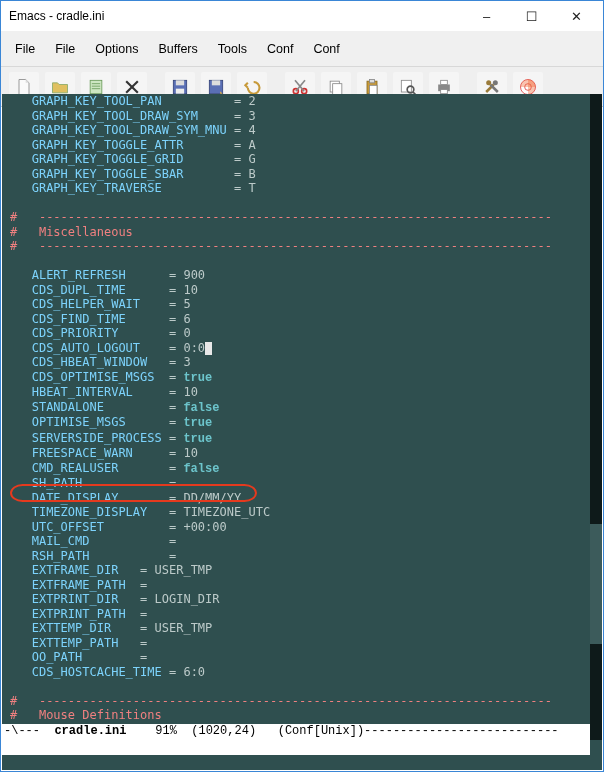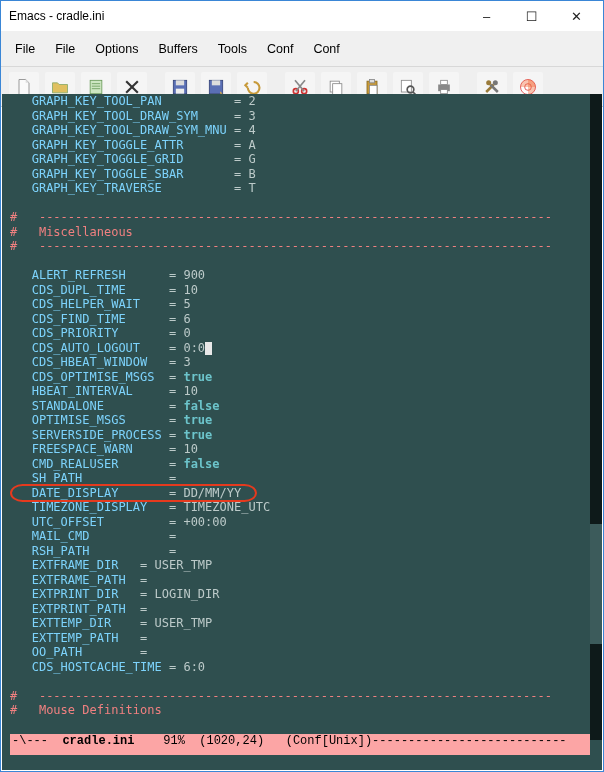--- a/index.html
+++ b/index.html
@@ -85,37 +85,37 @@
     position:absolute; right:0; top:0; bottom:15px; width:12px;
     background:#0e1a1a;
   }
   .scrollbar .thumb {
     position:absolute; left:0; right:0; top:430px; height:120px;
     background:#3c5b5b;
   }
   .key { color: #7dd3fc; }
   .op  { color: #bccac9; }
   .val { color: #bccac9; }
-  .kw  { color: #6cc4cb; font-weight:bold; }
+  .kw  { color: #6cc4cb; font-weight:bold;font-family:Liberation Mono, monospace; }
   .comment { color: #f08080; }
   .dash { color: #f08080; }
   .cursor {
     display:inline-block; width:7px; height:13px;
     background:#e8e8e8; vertical-align:text-bottom;
   }
   .highlight-oval {
     position:absolute;
     border:2px solid #e53a1e;
     border-radius:14px/10px;
     pointer-events:none;
   }
   
   .modeline {
-    position:absolute; left:8px; right:12px; bottom:0; height:21px;
-    background:#fca5a5;
+    position:absolute; left:0; right:12px; bottom:0; height:31px;
+    background:#ffffff;
     color:#000;
     font-family: "Courier New", monospace;
     font-size: 12px;
     line-height: 15px;
     padding: 0 2px;
     white-space: pre;
   }
   .modeline .fname { font-weight:bold; }
   
   .minibuffer {

